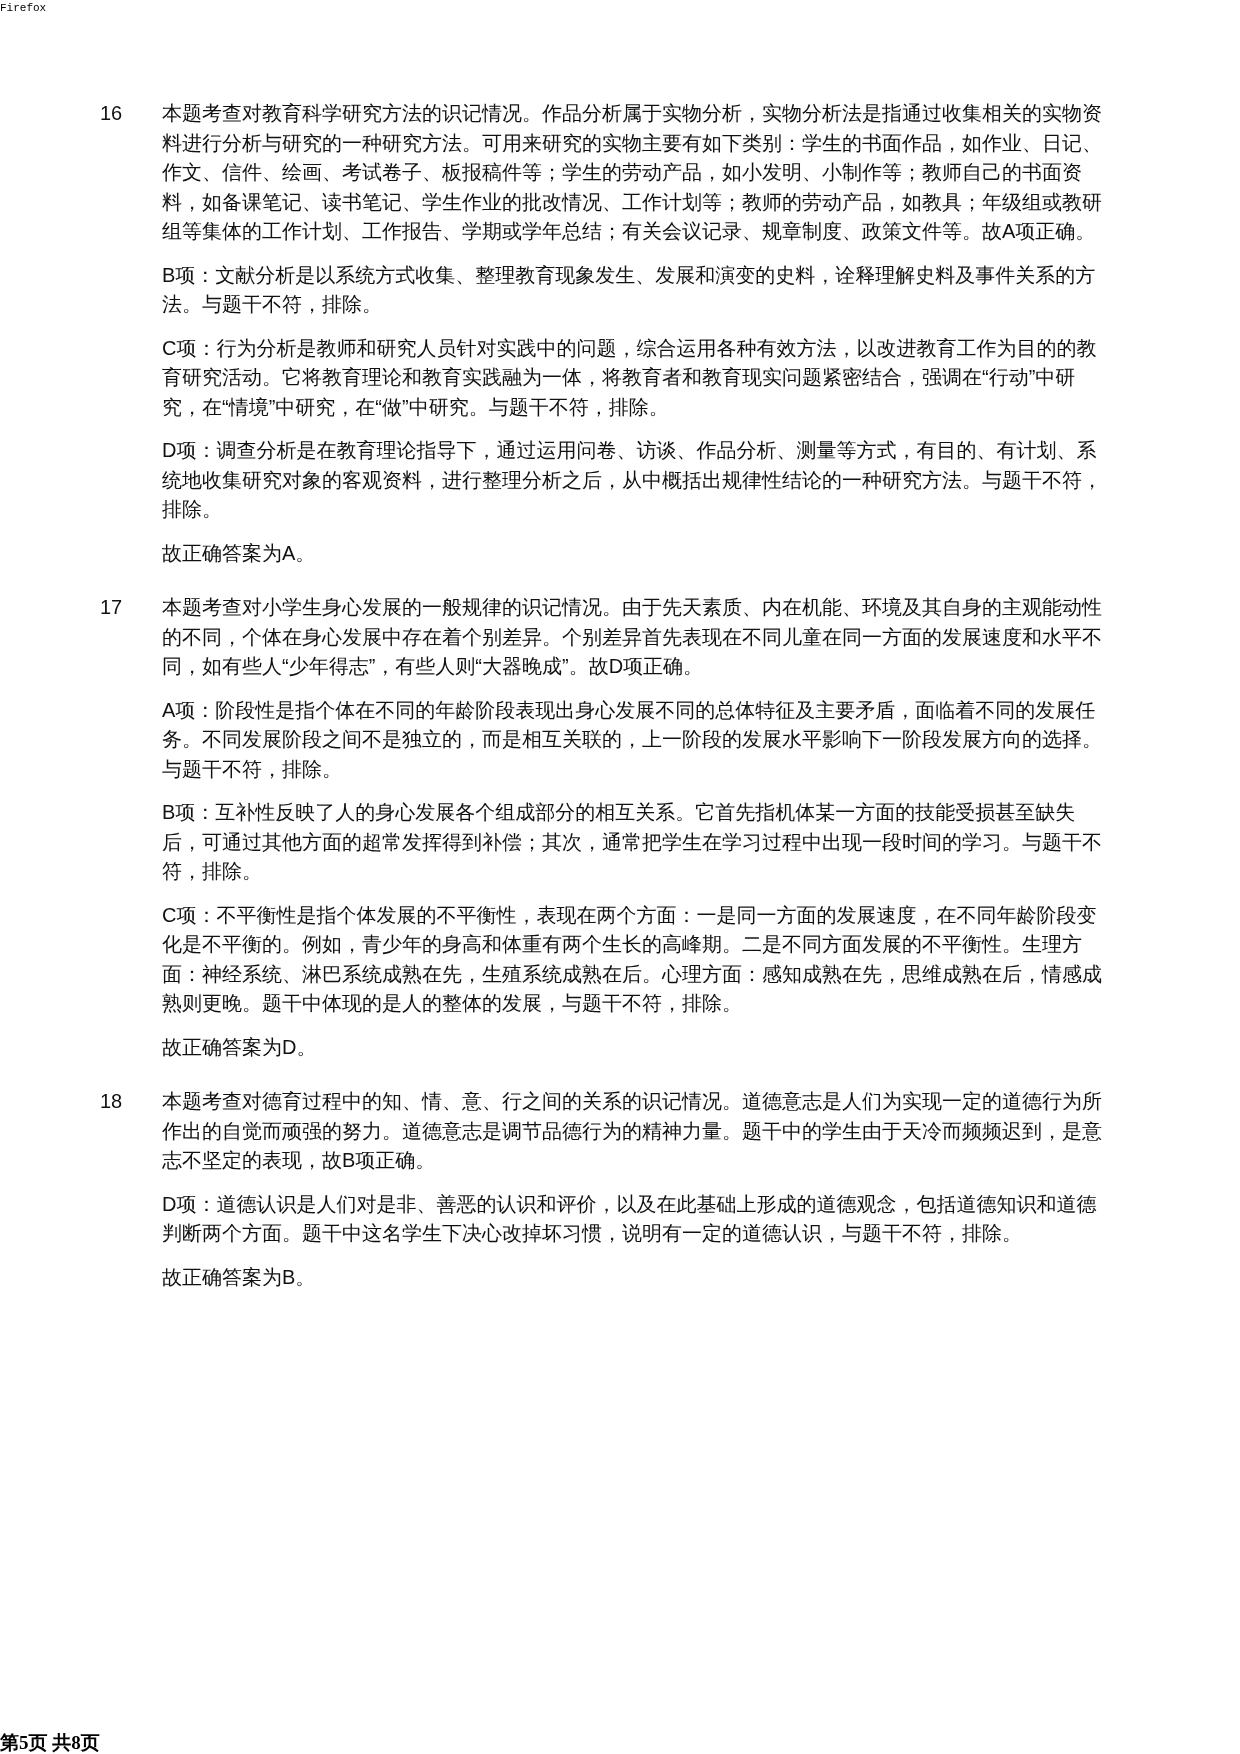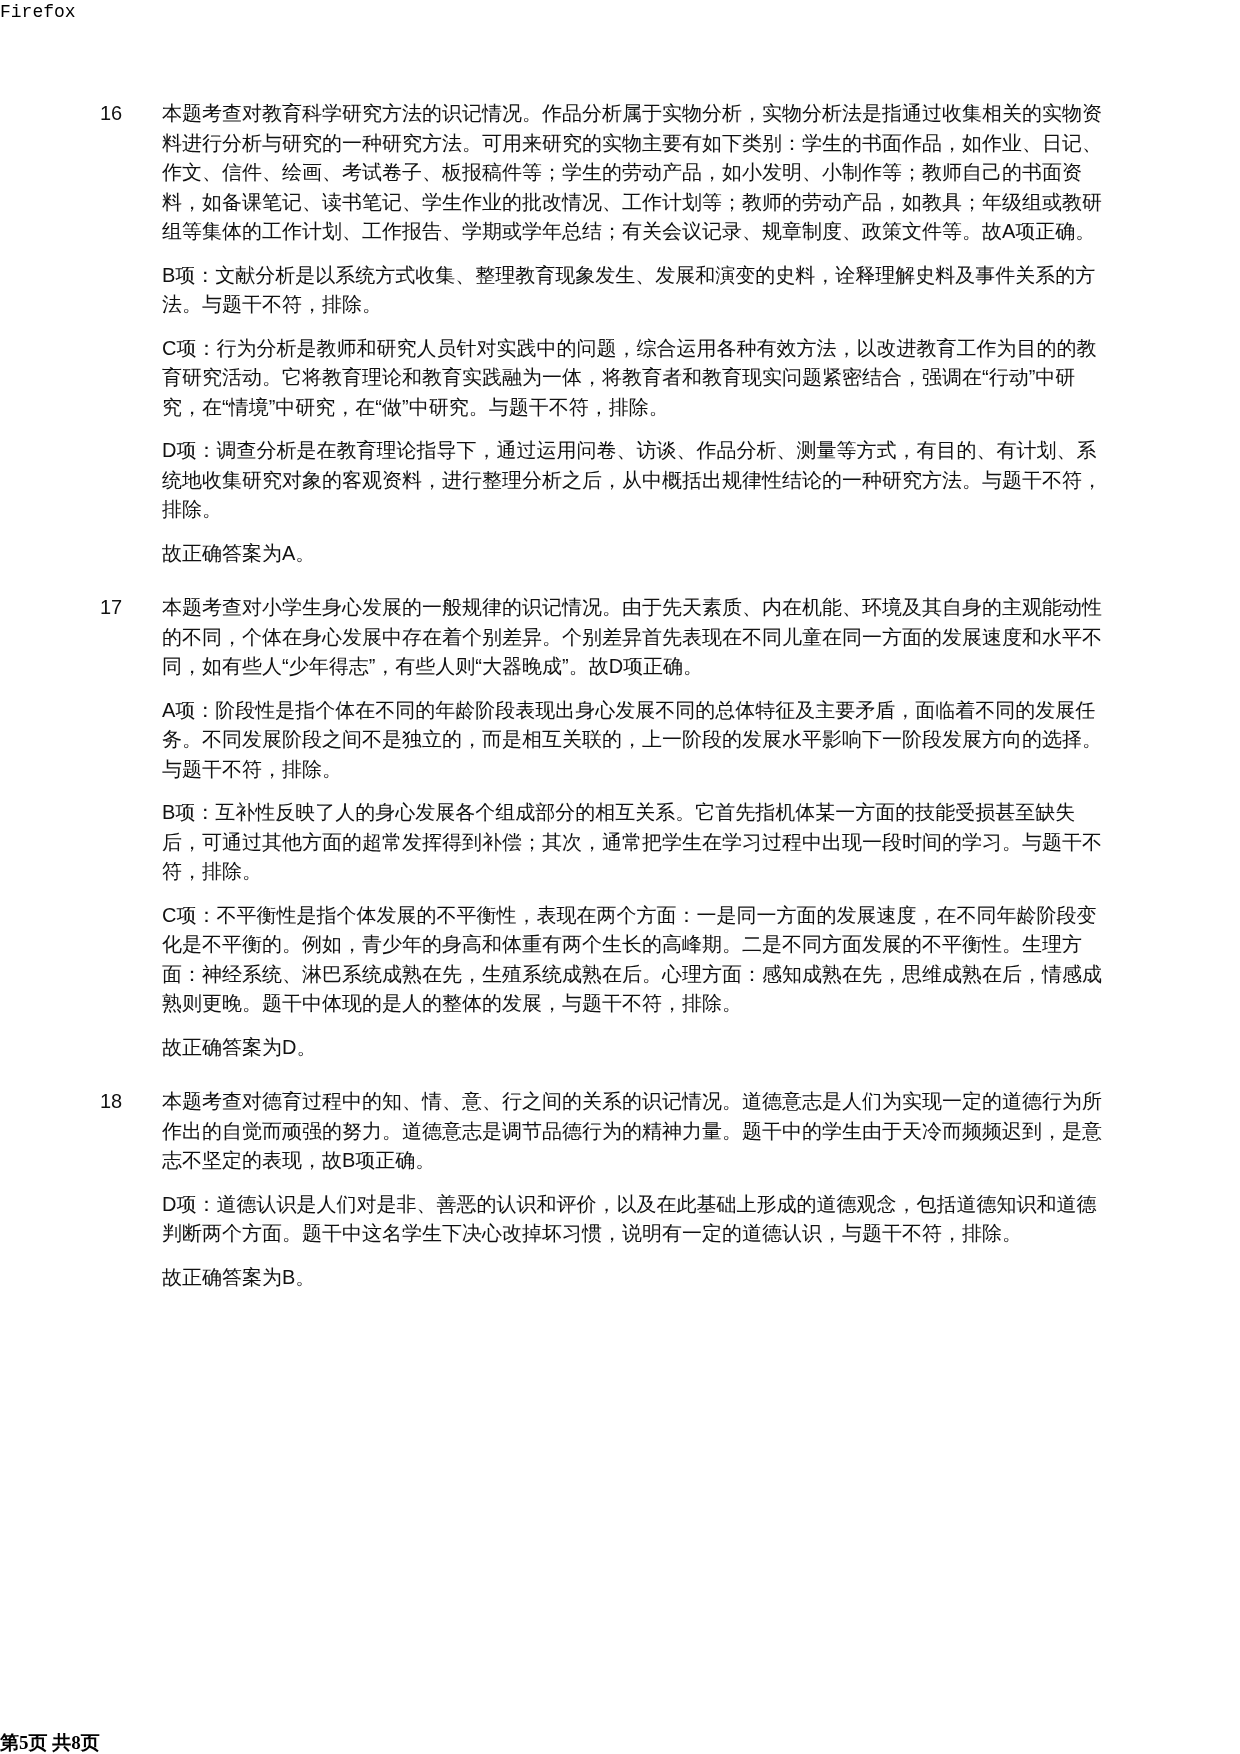--- a/index.html
+++ b/index.html
@@ -12,21 +12,21 @@
       height: 1754px;
       position: relative;
       overflow: hidden;
       color: #111111;
     }
     .browser-title {
       position: absolute;
       left: 0;
       top: 2px;
       font-family: "Liberation Mono", "DejaVu Sans Mono", monospace;
-      font-size: 18px;
+      font-size: 11px;
       color: #000;
       text-align: right;
     }
     .page {
       position: absolute;
       left: 100px;
       top: 74px;
       width: 1010px;
       font-family: "Liberation Sans", "DejaVu Sans", sans-serif;
       font-size: 20px;

